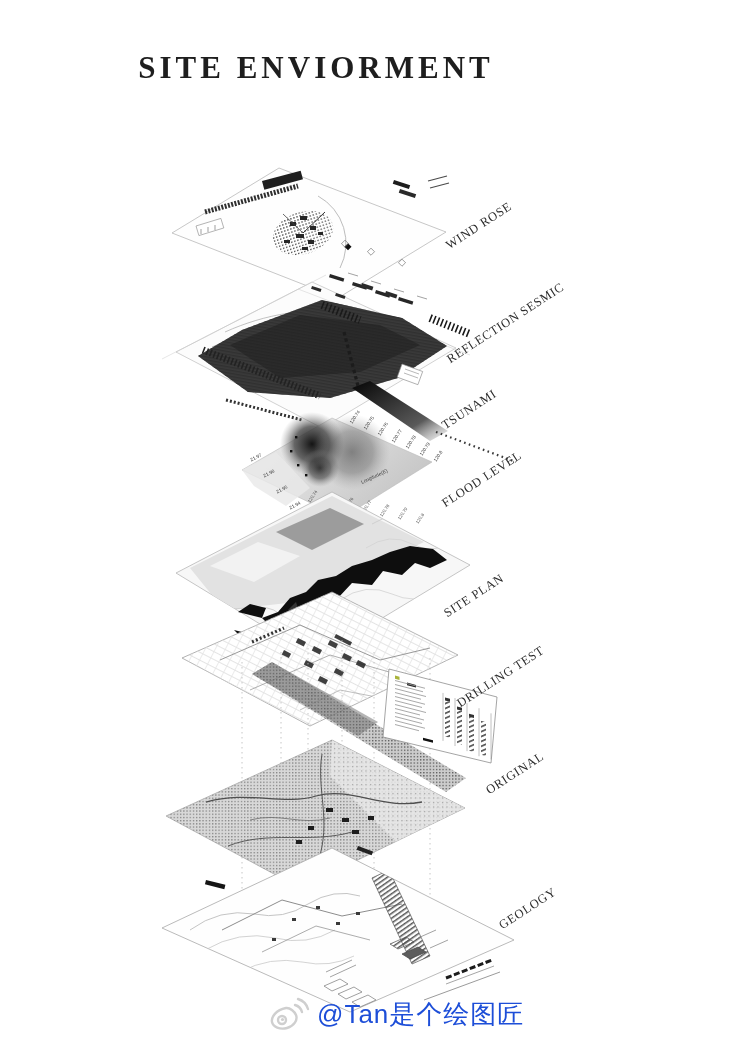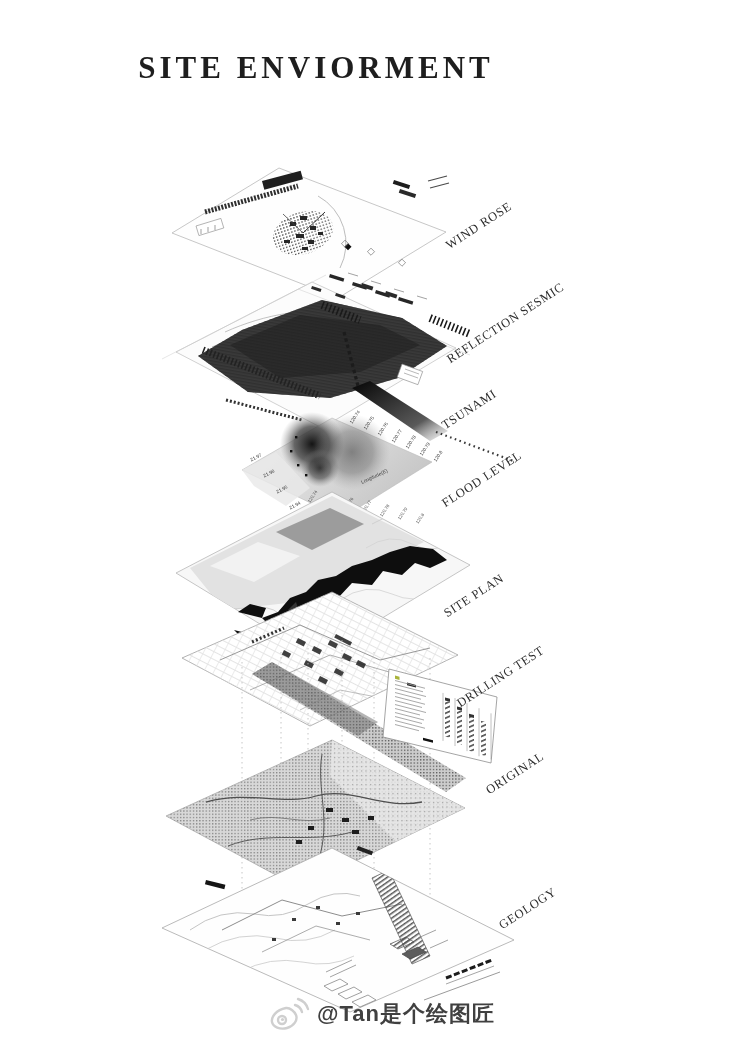--- a/index.html
+++ b/index.html
@@ -6,22 +6,22 @@
   .board{position:relative;width:632px;height:1040px;background:#ffffff;overflow:hidden;
          font-family:"Liberation Serif", serif;}
   .poster-title{position:absolute;left:0;right:0;top:50px;text-align:center;
     font-size:31px;letter-spacing:4px;color:#1e1e1e;font-weight:600;
     font-family:"Liberation Serif", serif;}
   .art{position:absolute;left:0;top:0;}
   .lab{position:absolute;white-space:nowrap;font-size:12.5px;line-height:13px;
     letter-spacing:.7px;color:#2c2c2c;transform-origin:0 100%;transform:rotate(-33deg);
     font-family:"Liberation Serif", serif;}
   .watermark{position:absolute;left:268px;top:996px;display:flex;align-items:center;gap:7px;}
-  .wm-text{font-family:"Liberation Sans", sans-serif;font-size:22px;font-weight:bold;
-    color:#404040;letter-spacing:1px;}
+  .wm-text{font-family:"Liberation Sans", sans-serif;font-size:26px;font-weight:normal;
+    color:#1d4ed8;letter-spacing:1px;}
 </style>
 </head>
 <body>
 
 <div class="board">
 
   <div class="poster-title">SITE ENVIORMENT</div>
 
   <svg class="art" width="736" height="1040" viewBox="0 0 736 1040">
     <defs>

